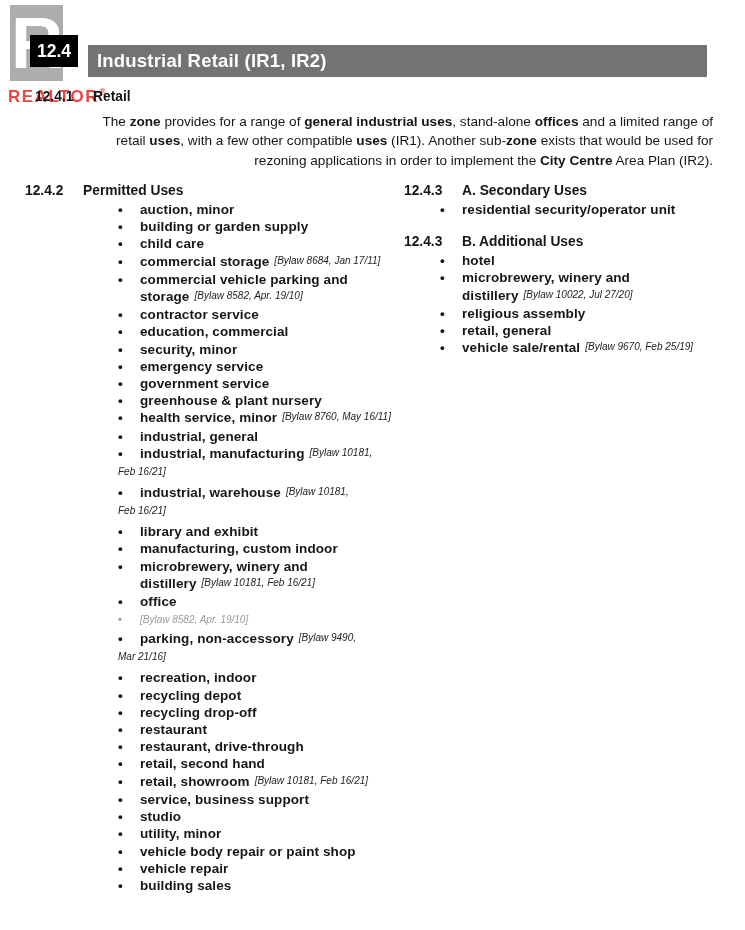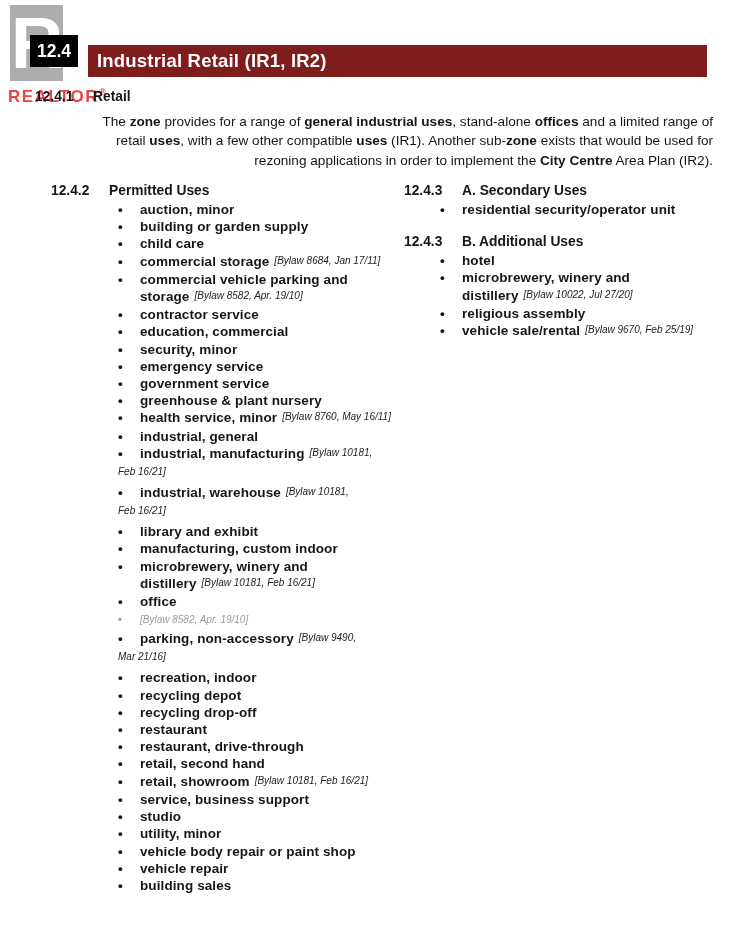--- a/index.html
+++ b/index.html
@@ -29,21 +29,21 @@
   .hdr-num {
     position:absolute; left:30px; top:35px; z-index:2;
     width:48px; height:32px;
     background:#000; color:#fff;
     font-weight:bold; font-size:17.5px;
     display:flex; align-items:center; justify-content:center;
   }
   .hdr-bar {
     position:absolute; left:88px; top:45px; right:38px; z-index:2;
     height:32px;
-    background:#7f1d1d; color:#fff;
+    background:#737373; color:#fff;
     font-weight:bold; font-size:18.5px;
     letter-spacing:0.2px;
     display:flex; align-items:center;
     padding-left:9px;
     box-sizing:border-box;
   }
 
   
   .content { position:relative; z-index:1; }
   .sec-head { display:flex; font-weight:bold; font-size:13.8px; line-height:18px; }
@@ -56,21 +56,21 @@
     margin:6px 0 0 93px;
     width:620px;
     font-size:13.6px;
     line-height:19.4px;
     text-align:right;
   }
   .purpose-text .b { font-weight:bold; }
 
   .col-left  { position:absolute; left:0;    top:182px; width:368px; z-index:1; }
   .col-right { position:absolute; left:368px; top:182px; width:377px; z-index:1; }
-  .col-left  .sec-head { padding-left:51px; }
+  .col-left  .sec-head { padding-left:25px; }
   .col-right .sec-head { padding-left:2px;margin-left:34px; }
   .col-right .sec-head.second { margin-top:15px; }
 
   .uses-list { margin-top:1px; }
   .col-left  .uses-list { margin-left:118px; }
   .col-right .uses-list { margin-left:72px; }
 
   .use-line { font-size:13.5px; line-height:17.2px; white-space:nowrap; }
   .bullet   { display:inline-block; width:22px; font-weight:bold; }
   .use-text { font-weight:bold; letter-spacing:0.1px; }
@@ -246,18 +246,21 @@
           <div class="use-line"><span class="bullet">•</span><span class="use-text">hotel</span></div>
         </div>
         <div class="use-item">
           <div class="use-line"><span class="bullet">•</span><span class="use-text">microbrewery, winery and</span></div>
           <div class="use-line cont-text"><span class="use-text">distillery</span><span class="cite raised">[Bylaw 10022, Jul 27/20]</span></div>
         </div>
         <div class="use-item">
           <div class="use-line"><span class="bullet">•</span><span class="use-text">religious assembly</span></div>
         </div>
         <div class="use-item">
+          <div class="use-line"><span class="bullet">•</span><span class="use-text">retail, general</span></div>
+        </div>
+        <div class="use-item">
           <div class="use-line"><span class="bullet">•</span><span class="use-text">vehicle sale/rental</span><span class="cite raised">[Bylaw 9670, Feb 25/19]</span></div>
         </div>
       </div>
   </div>
 
 </div>
 
 </body></html>

